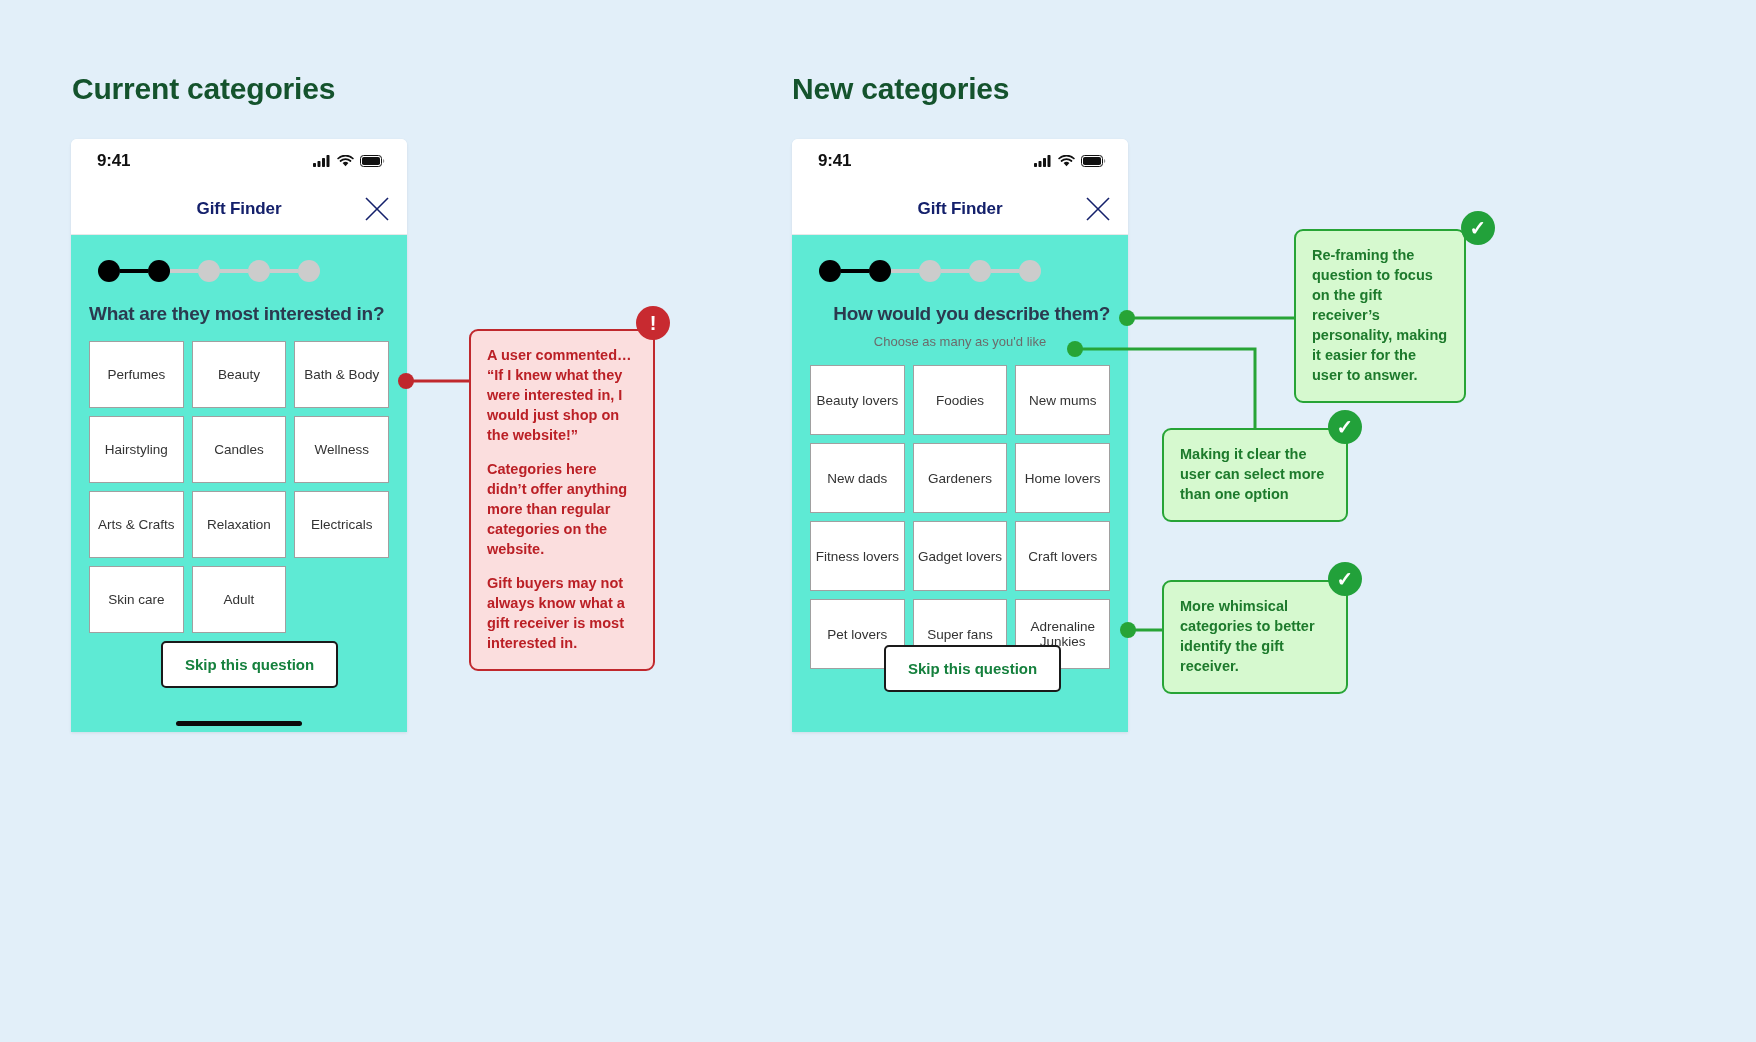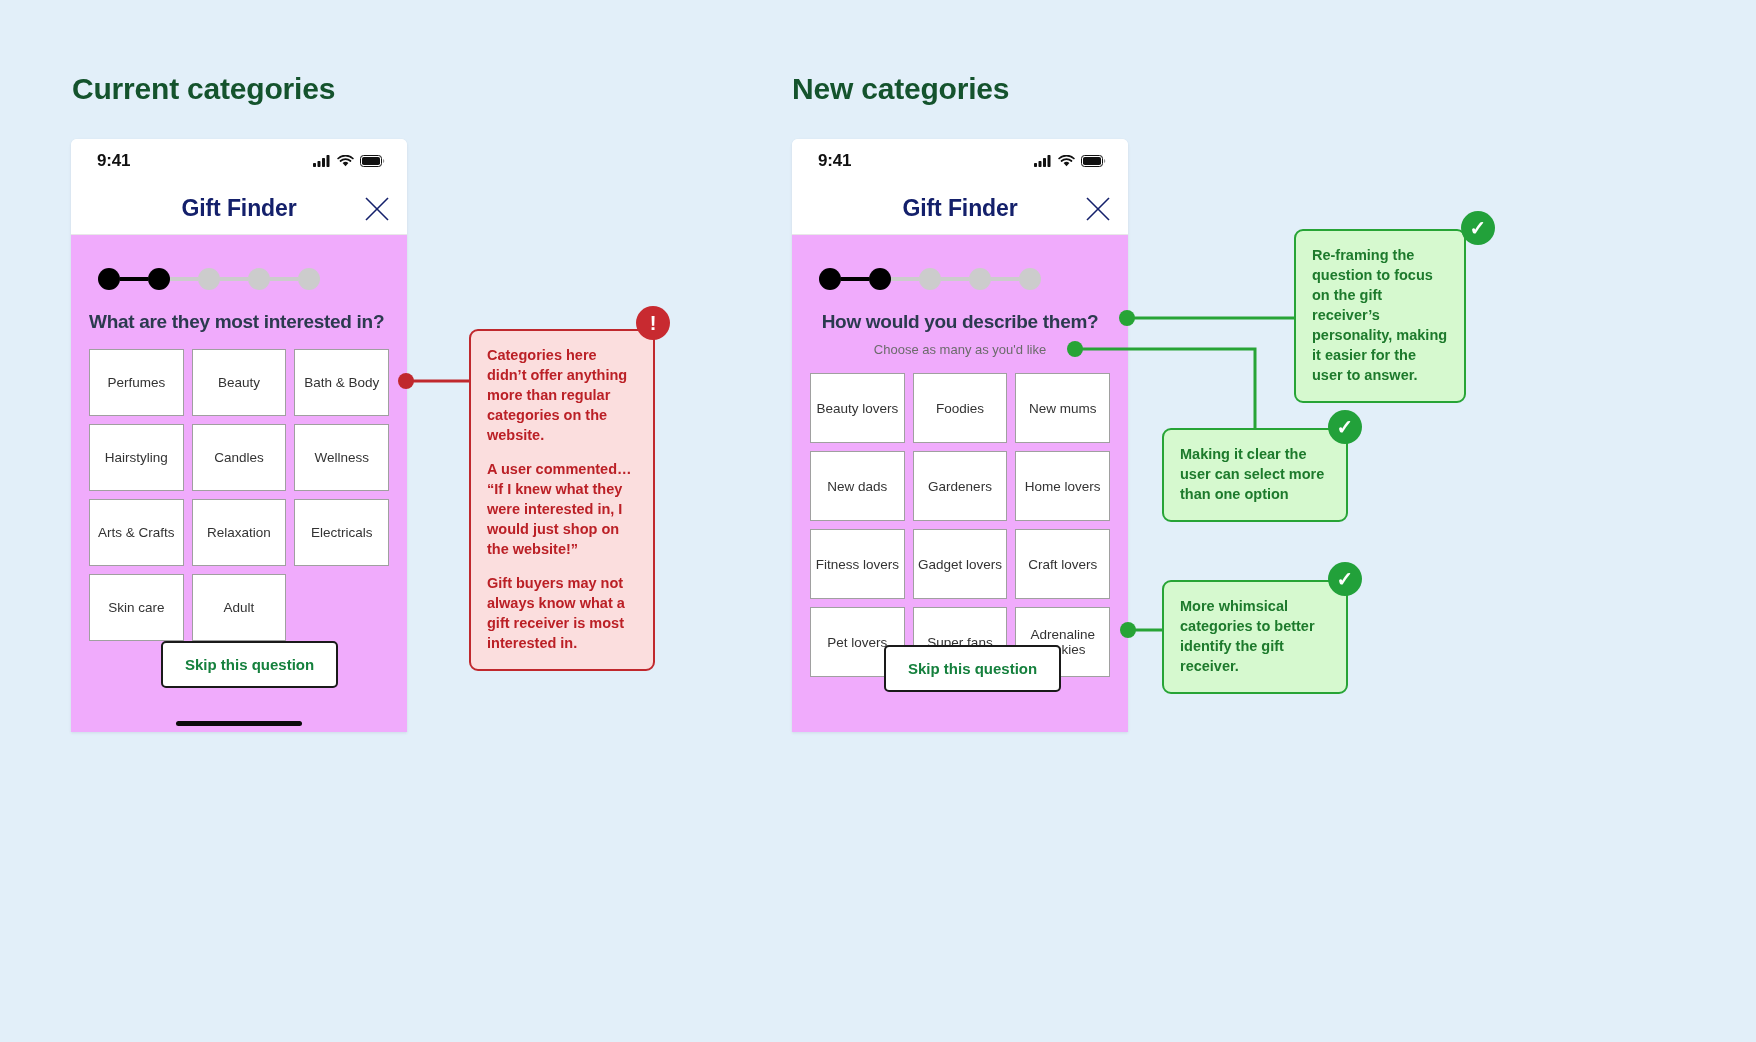--- a/index.html
+++ b/index.html
@@ -48,30 +48,30 @@
 
   .nav-bar {
     height: 52px;
     background: #fff;
     display: flex;
     align-items: center;
     justify-content: center;
     position: relative;
     border-bottom: 1px solid #e8e8e8;
   }
-  .nav-title { font-size: 23px; font-weight: bold; color: #14206b; letter-spacing: -0.1px; }
+  .nav-title { font-size: 17px; font-weight: bold; color: #14206b; letter-spacing: -0.1px; }
   .nav-close {
     position: absolute; right: 16px; top: 50%; transform: translateY(-50%);
     width: 28px; height: 28px;
   }
 
   .screen-body {
-    background: #f0abfc;
+    background: #5eead4;
     height: calc(100% - 96px);
-    padding: 12px 18px;
+    padding: 4px 18px;
     position: relative;
   }
 
   
   .stepper {
     height: 64px;
     display: flex;
     align-items: center;
     padding-left: 9px;
   }
@@ -81,21 +81,21 @@
   .step-line.active { background: #000000; }
 
   
   .question {
     font-size: 19px;
     font-weight: bold;
     color: #2b3a4f;
     letter-spacing: -0.3px;
     padding-left: 0px;
   }
-  .question.centered { text-align: center; }
+  .question.centered { text-align: right; }
   .subtext {
     font-size: 13px;
     color: #6b6b6b;
     text-align: center;
     margin-top: 9px;
   }
 
   
   .tile-grid {
     margin-top: 16px;
@@ -342,22 +342,22 @@
     <circle cx="1127" cy="318" r="8" fill="#27a436"></circle>
 
     <polyline points="1075,349 1255,349 1255,430" fill="none" stroke="#27a436" stroke-width="3"></polyline>
     <circle cx="1075" cy="349" r="8" fill="#27a436"></circle>
 
     <line x1="1128" y1="630" x2="1164" y2="630" stroke="#27a436" stroke-width="3"></line>
     <circle cx="1128" cy="630" r="8" fill="#27a436"></circle>
   </svg>
 
   <div class="callout red" id="callout-red">
+    <p>A user commented… “If I knew what they were interested in, I would just shop on the website!”</p>
     <p>Categories here didn’t offer anything more than regular categories on the website.</p>
-    <p>A user commented… “If I knew what they were interested in, I would just shop on the website!”</p>
     <p>Gift buyers may not always know what a gift receiver is most interested in.</p>
   </div>
   <div class="badge red" id="badge-red">!</div>
 
   <div class="callout green" id="callout-green-1">
     <p>Re-framing the question to focus on the gift receiver’s personality, making it easier for the user to answer.</p>
   </div>
   <div class="badge green" id="badge-g1">✓</div>
 
   <div class="callout green" id="callout-green-2">

